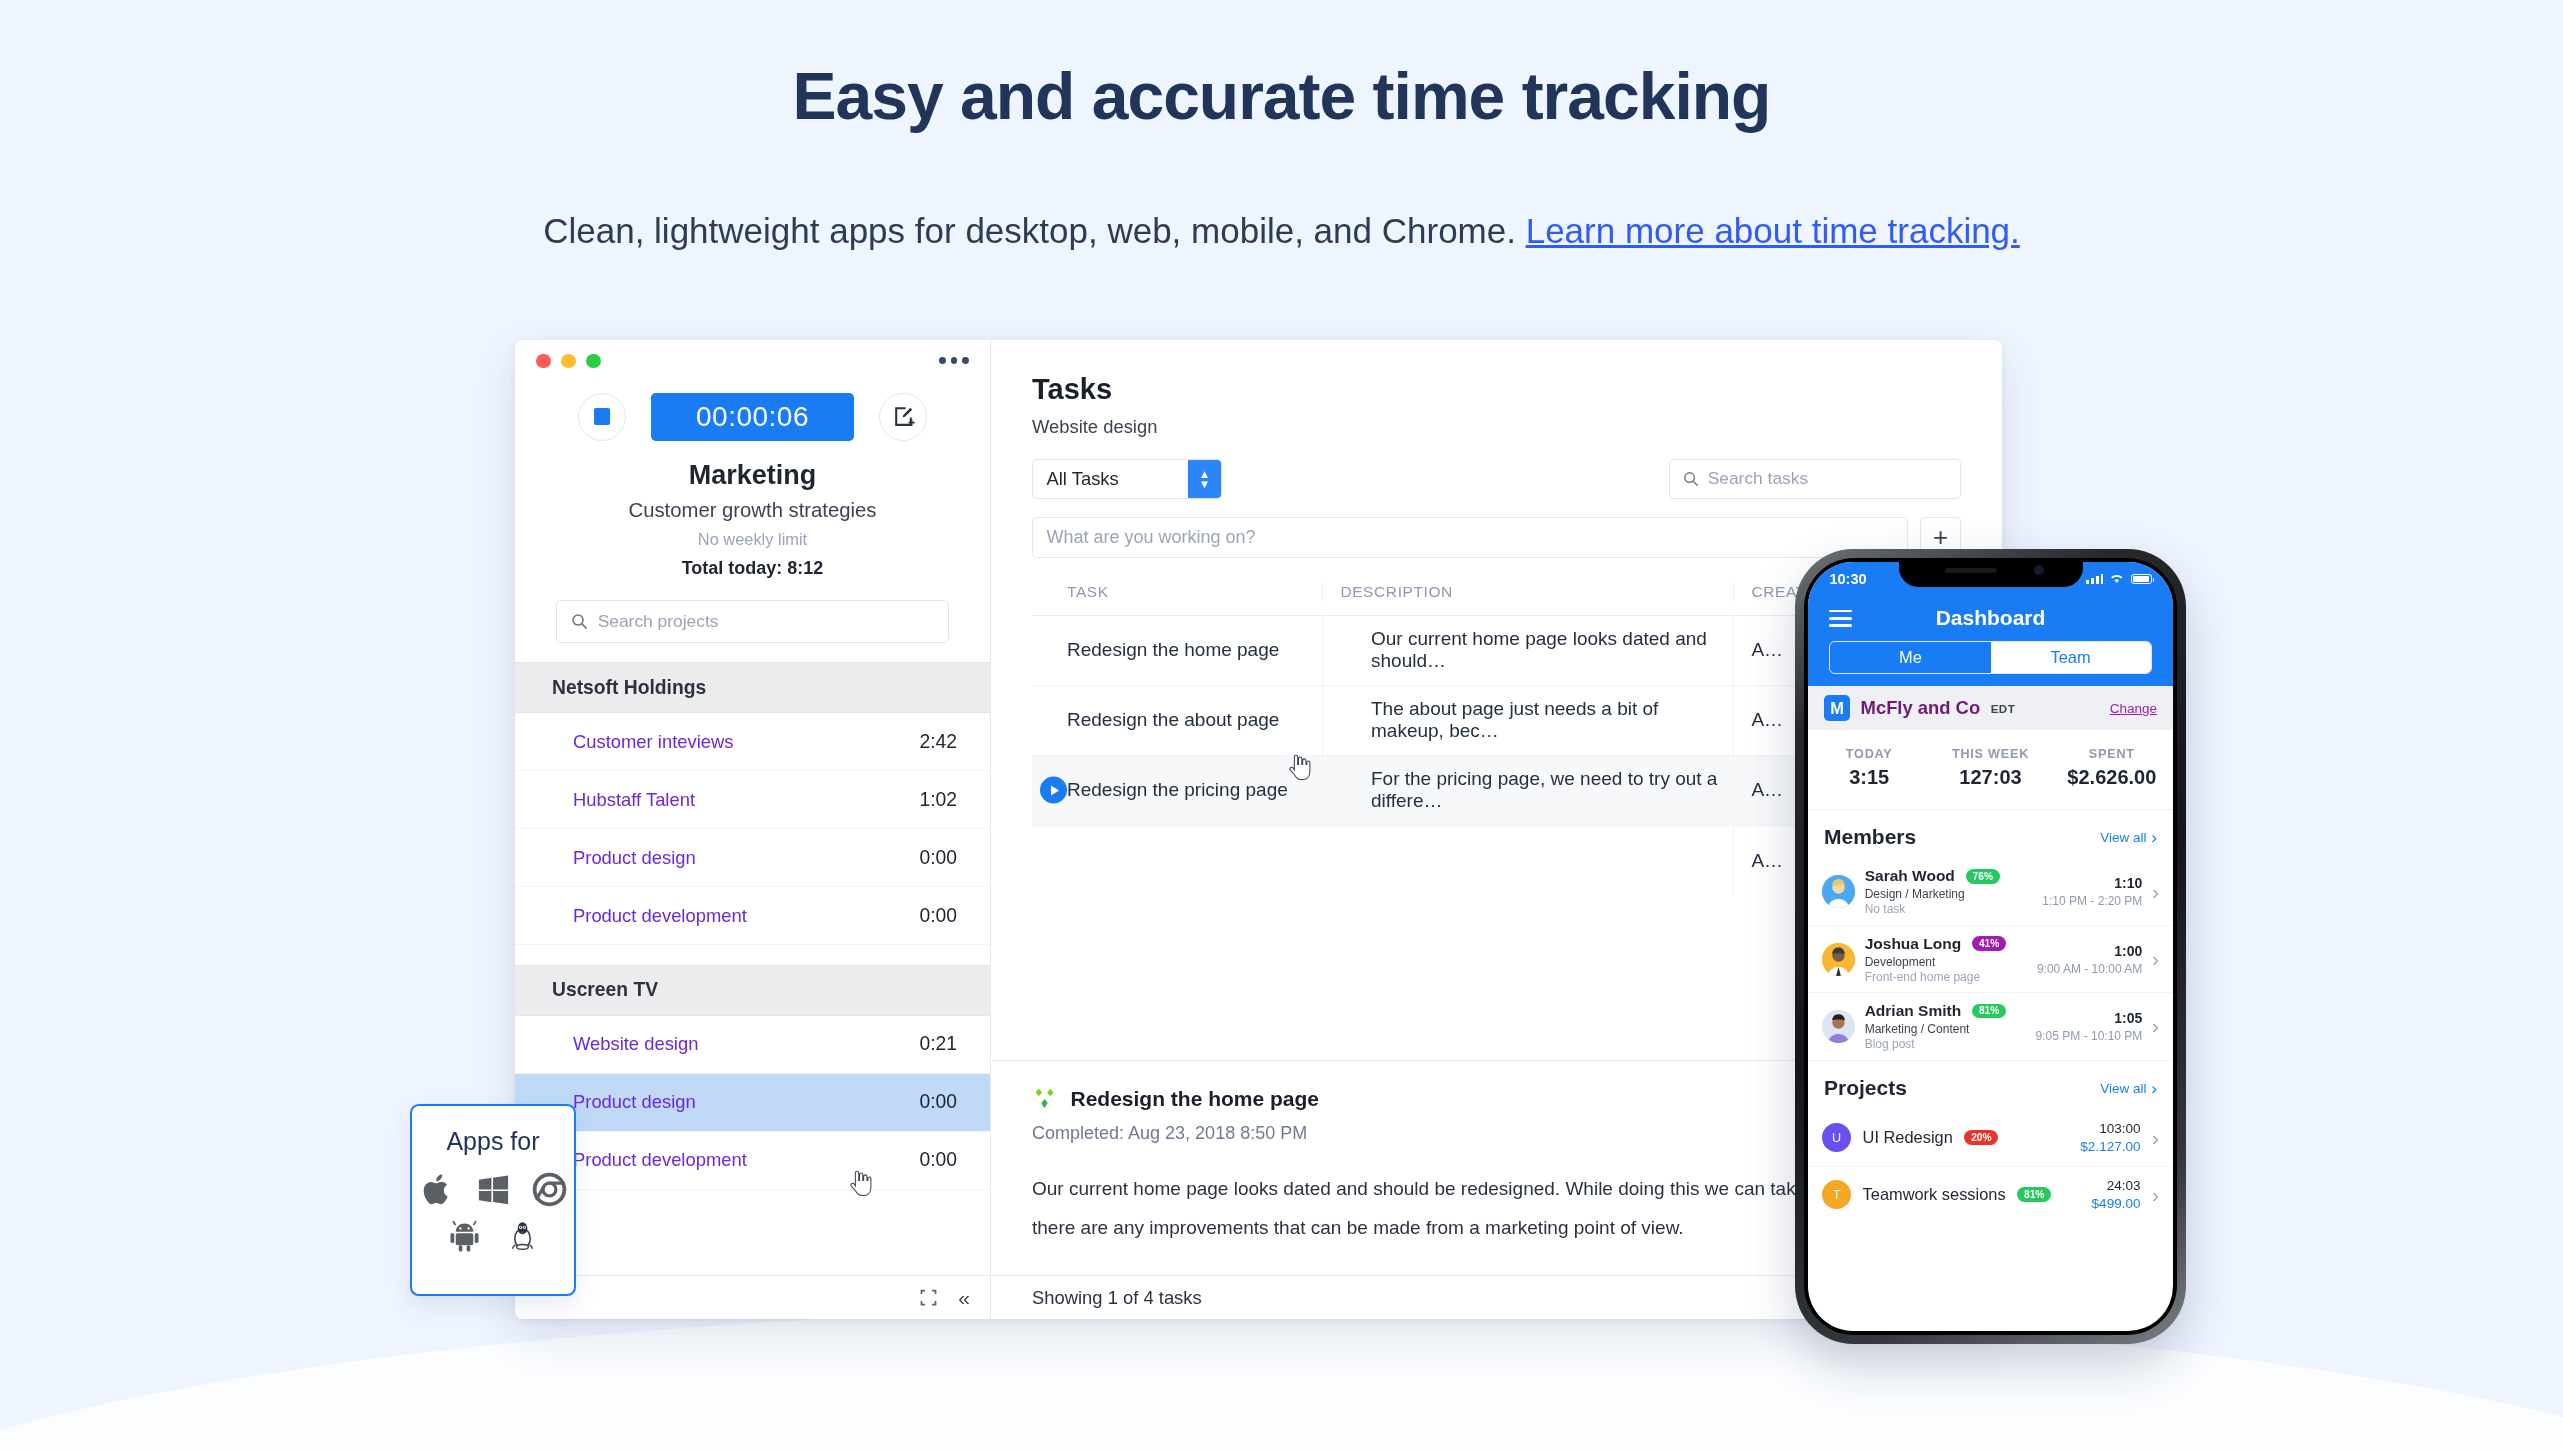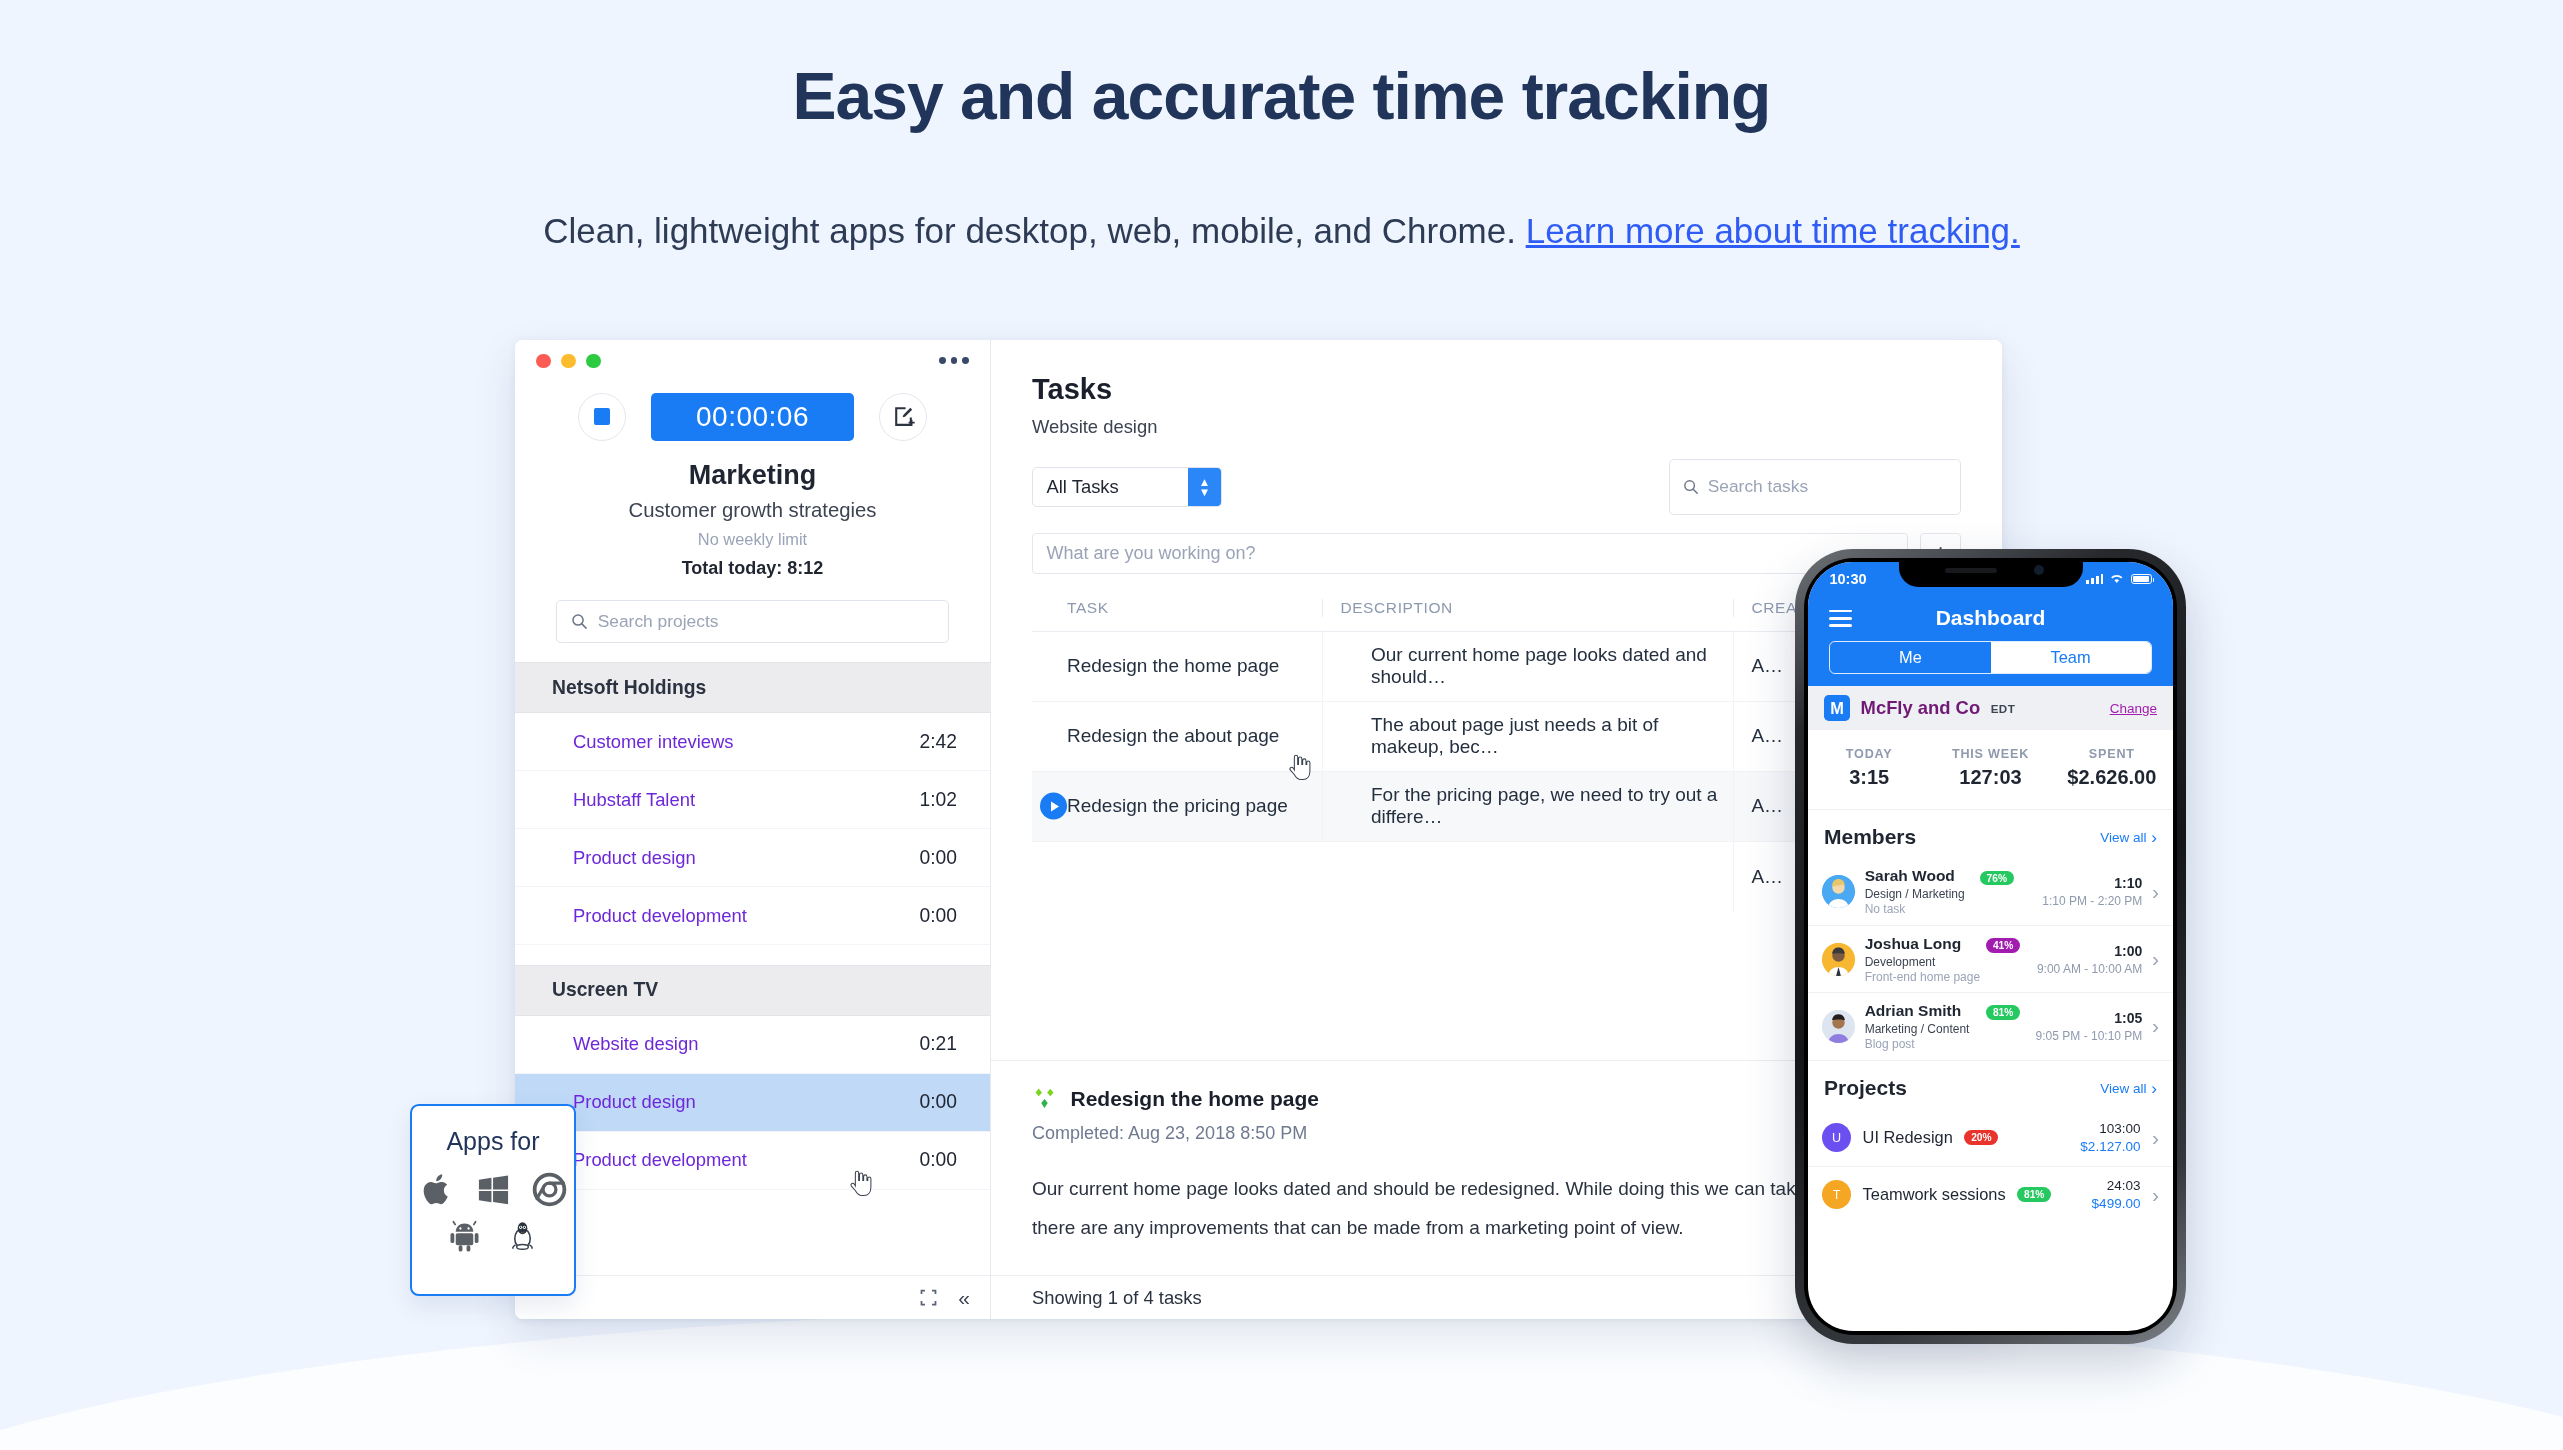--- a/index.html
+++ b/index.html
@@ -119,21 +119,21 @@
     display:flex; align-items:center; position:relative; background:#fff;
   }
   .select-box .lbl { font-size: 18.4px; color:#1f2531; padding-left: 13.5px; }
   .select-caret {
     position:absolute; right:0; top:0; width: 33px; height: 38px;
     background:#2b87f7; border-radius: 0 3.9px 3.9px 0;
     display:flex; flex-direction:column; align-items:center; justify-content:center;
     color:#fff; font-size:11.6px; line-height:9.7px;
   }
   .task-search {
-    margin-left: auto; width: 292px; height: 56px;
+    margin-left: auto; width: 292px; height: 40px;
     border: 1px solid #dfe4ec; border-radius: 4.8px;
     display:flex; align-items:center; gap:8.7px; padding: 0 11.6px; background:#fff;
   }
   .task-search .ph { font-size: 17.4px; color:#9aa4b6; }
 
   .new-task-row { display:flex; align-items:center; margin-top: 18.4px; padding-right: 41px; gap: 11.6px; }
   .new-task-input {
     flex: 1 1 auto; height: 41px; border: 1px solid #e3e7ee; border-radius: 3.9px;
     display:flex; align-items:center; padding-left: 13.5px; background:#fff;
   }
@@ -283,21 +283,21 @@
 
   .sec-head { display:flex; align-items:center; padding: 15.5px 15.5px 9.7px 15.5px; }
   .sec-head .h { font-size: 21px; font-weight:bold; color:#1f2531; }
   .sec-head .va { margin-left:auto; color:#1a7cf5; font-size: 13.5px; display:flex; align-items:center; gap:4.8px; }
   .chev { color:#1a7cf5; font-size: 17.4px; }
   .chev.g { color:#9aa4b6; font-size: 21px; }
 
   .mem-row { display:flex; align-items:center; padding: 8.7px 13.5px; border-bottom:1px solid #f0f2f5; gap: 9.7px; }
   .ava { width:33px;height:33px;border-radius:50%; flex:0 0 33px; overflow:hidden; position:relative; }
   .mem-main { flex:1 1 auto; min-width:0; }
-  .mem-name-row { display:flex; align-items:flex-end; gap:25px; }
+  .mem-name-row { display:flex; align-items:center; gap:11px; }
   .mem-name { font-size: 15.5px; font-weight:bold; color:#1f2531; }
   .pct { font-size: 10.2px; color:#fff; border-radius: 8.7px; padding: 1.9px 6.8px; font-weight:bold; }
   .pct.green { background:#25c95f; }
   .pct.orange { background:#a21caf; }
   .pct.red { background:#e8342a; }
   .mem-role { font-size: 12px; color:#3c4452; margin-top:1.9px; }
   .mem-task { font-size: 12px; color:#9aa4b6; margin-top:1px; }
   .mem-right { text-align:right; }
   .mem-dur { font-size: 14px; font-weight:bold; color:#1f2531; }
   .mem-span { font-size: 12px; color:#8f9aad; margin-top:2.9px; }

